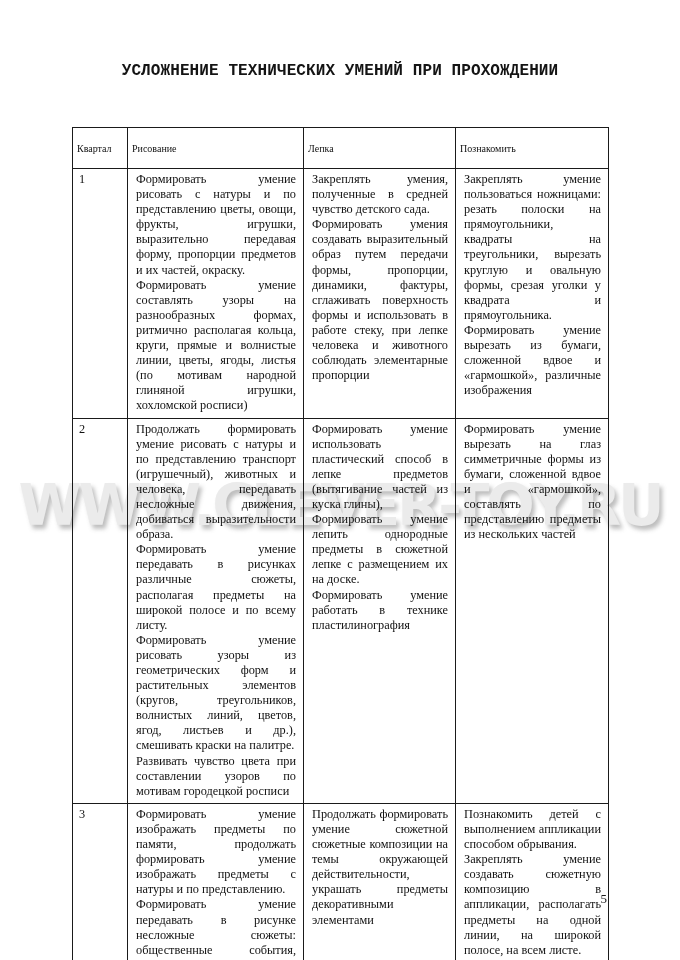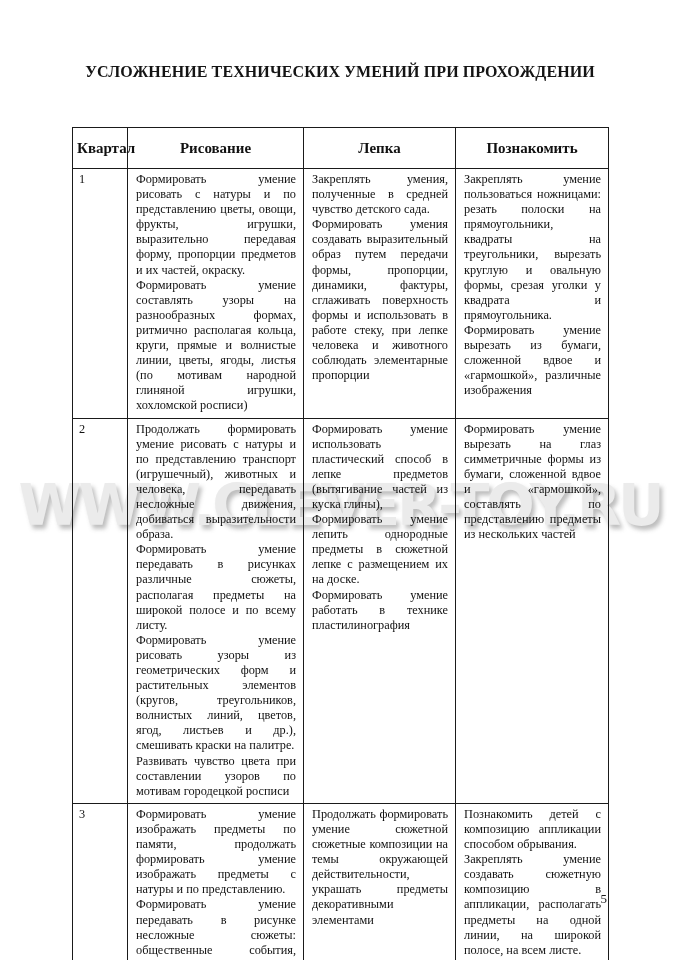--- a/index.html
+++ b/index.html
@@ -21,21 +21,21 @@
     height: 960px;
     background: #ffffff;
   }
   .title {
     position: absolute;
     top: 62px;
     left: 0;
     width: 680px;
     margin: 0;
     text-align: center;
-    font-family: Liberation Serif, serif;
+    font-family: Liberation Mono, monospace;
     font-weight: bold;
     font-size: 16px;
     line-height: 19.5px;
     letter-spacing: 0.1px;
     color: #141414;
     z-index: 2;
   }
   .watermark {
     position: absolute;
     top: 472px;
@@ -68,24 +68,24 @@
   .skills-table col.c-application { width: 153px; }
   .skills-table th,
   .skills-table td {
     border: 1px solid #1a1a1a;
     vertical-align: top;
     background: transparent;
   }
   .skills-table th {
     height: 36px;
     vertical-align: middle;
-    text-align: center;
+    text-align: left;
     font-family: "Liberation Serif", "DejaVu Serif", serif;
-    font-weight: bold;
-    font-size: 15px;
+    font-weight: normal;
+    font-size: 10px;
     padding: 2px 4px;
   }
   .skills-table td {
     padding: 3px 7px 4px 8px;
     font-size: 12.3px;
     line-height: 15.1px;
     text-align: justify;
   }
   .skills-table td.quarter-cell {
     text-align: left;
@@ -176,21 +176,21 @@
             <p>3</p>
           </td>
           <td class="drawing-cell">
             <p>Формировать умение изображать предметы по памяти, продолжать формировать умение изображать предметы с натуры и по представлению.</p>
             <p>Формировать умение передавать в рисунке несложные сюжеты: общественные события, мотивы сказок, стихотворений, песенок.</p>
           </td>
           <td class="modeling-cell">
             <p>Продолжать формировать умение сюжетной сюжетные композиции на темы окружающей действительности, украшать предметы декоративными элементами</p>
           </td>
           <td class="application-cell">
-            <p>Познакомить детей с композицию аппликации способом обрывания.</p>
+            <p>Познакомить детей с выполнением аппликации способом обрывания.</p>
             <p>Закреплять умение создавать сюжетную композицию в аппликации, располагать предметы на одной линии, на широкой полосе, на всем листе.</p>
             <p>Продолжать формировать умение выполнять коллективные аппликации</p>
           </td>
         </tr>
       </tbody>
   </table>
 
   <div class="page-number">5</div>
 
 </div>

